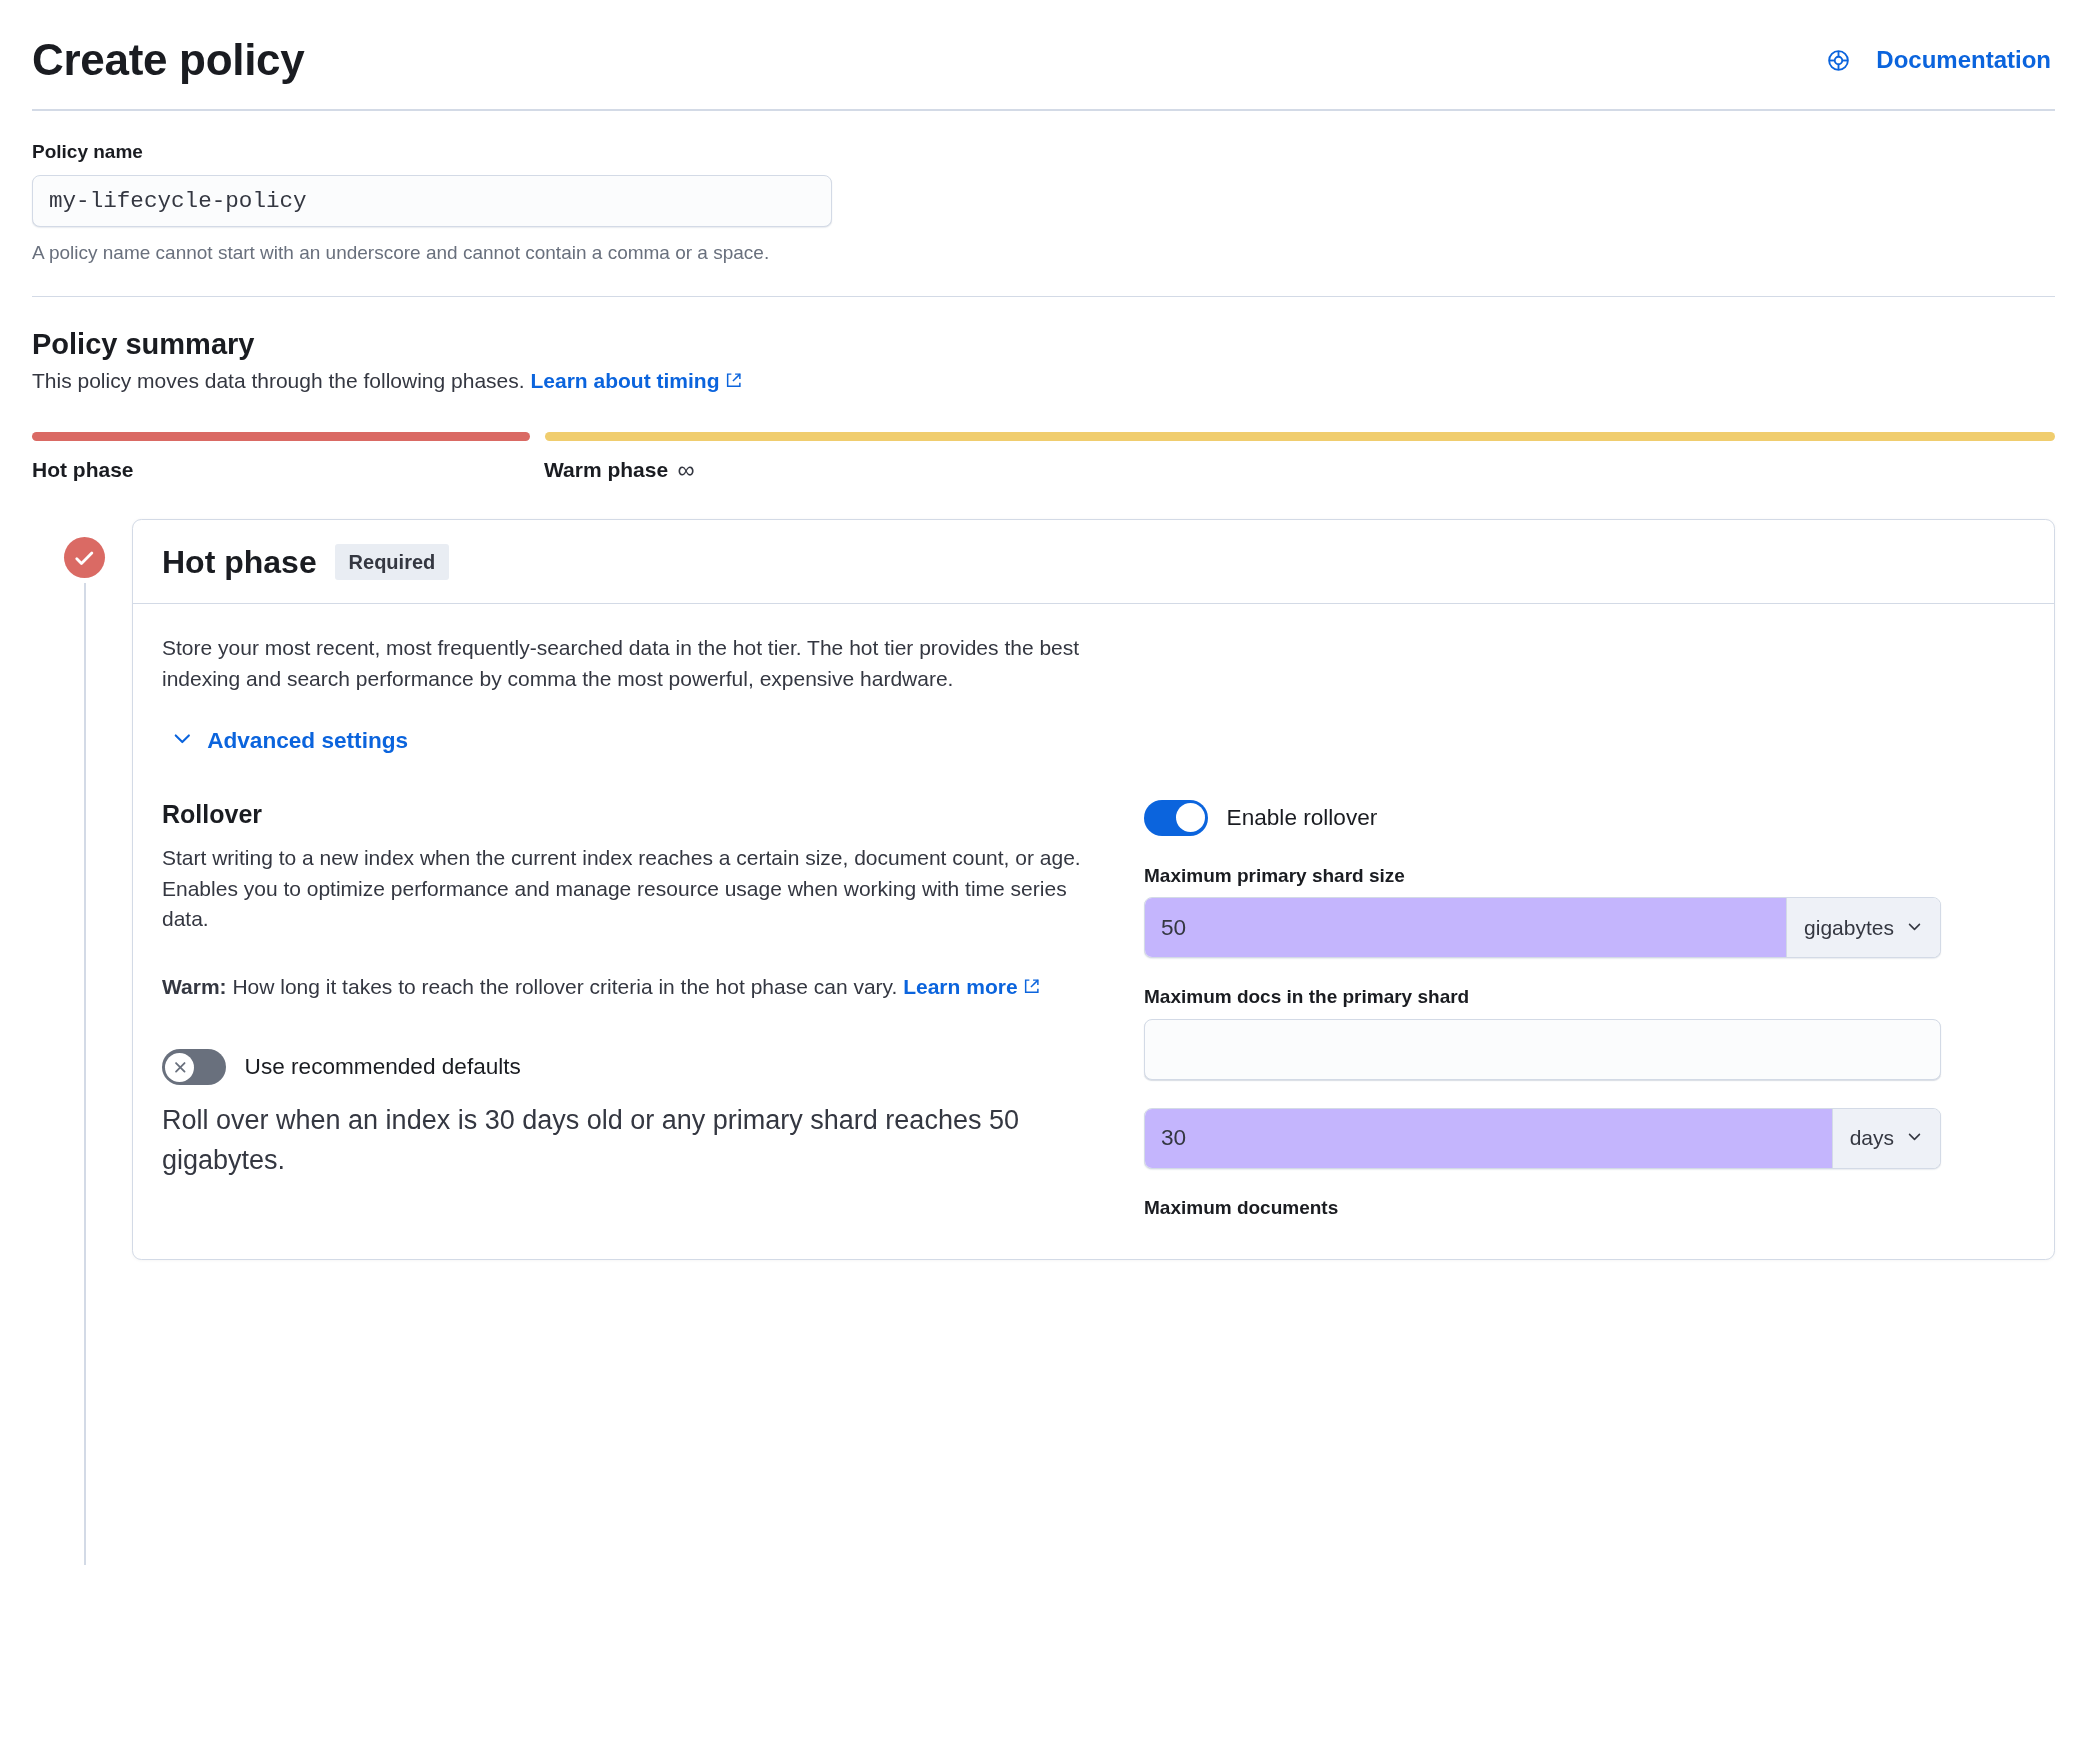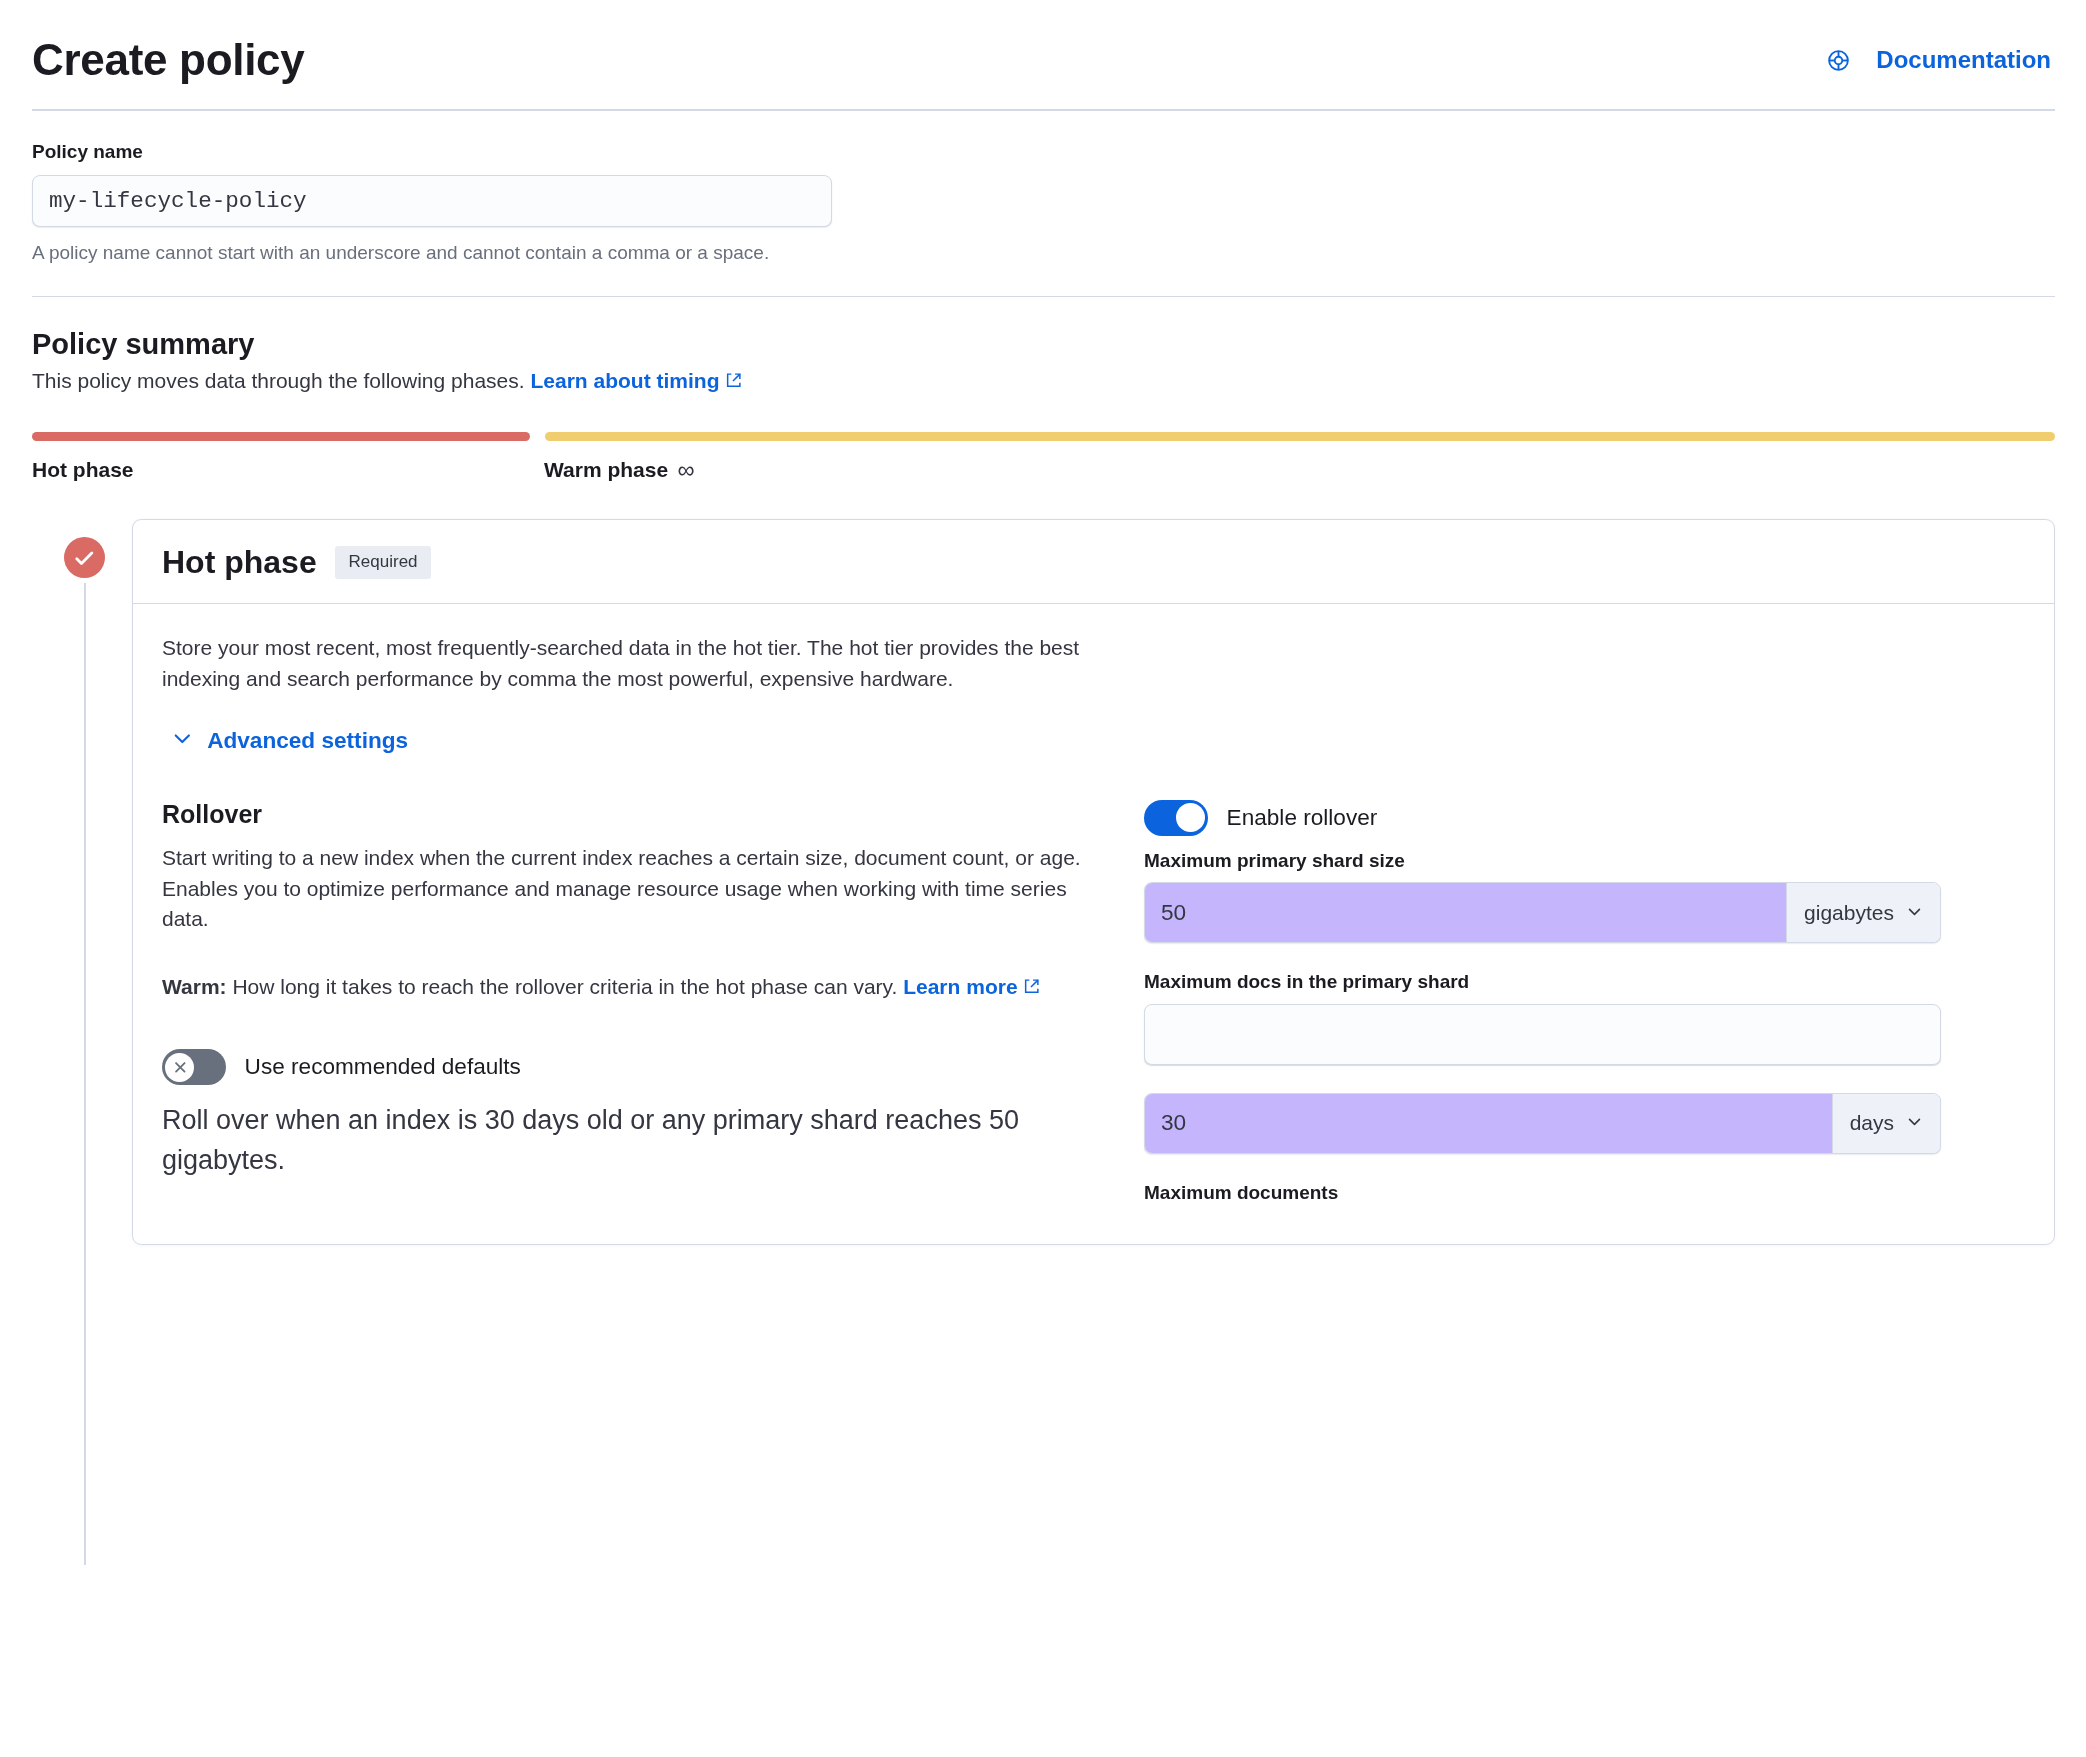--- a/index.html
+++ b/index.html
@@ -181,22 +181,22 @@
     border-bottom: 1.3px solid #d3dae6;
   }
   .phase-header-title {
     font-size: 32px;
     font-weight: 700;
     color: #1a1c21;
   }
   .badge {
     background: #e9edf3;
     color: #343741;
-    font-size: 17px;
-    font-weight: 400;
+    font-size: 20px;
+    font-weight: 700;
     border-radius: 3px;
     padding: 6.6px 13.3px;
   }
   .phase-body {
     padding: 29px 29px 0 29px;
   }
   .phase-desc {
     font-size: 21px;
     line-height: 1.45;
     color: #343741;
@@ -285,21 +285,21 @@
     line-height: 1.45;
     color: #343741;
     max-width: 923px;
   }
 
   
   .enable-row {
     display: flex;
     align-items: center;
     gap: 18.6px;
-    margin-bottom: 14px;
+    margin-bottom: 29px;
   }
   .sub-label {
     font-size: 19px;
     font-weight: 600;
     color: #1a1c21;
     margin-bottom: 10.6px;
   }
   .field-group { margin-bottom: 28px; }
   .input-append {
     display: flex;

